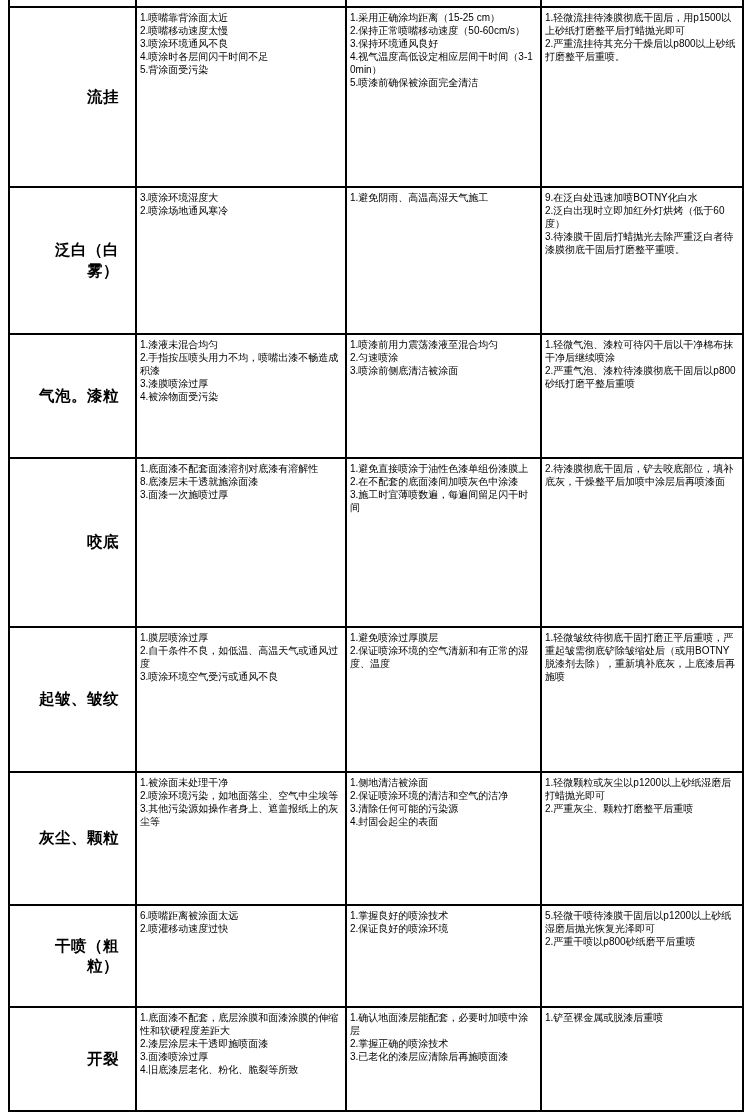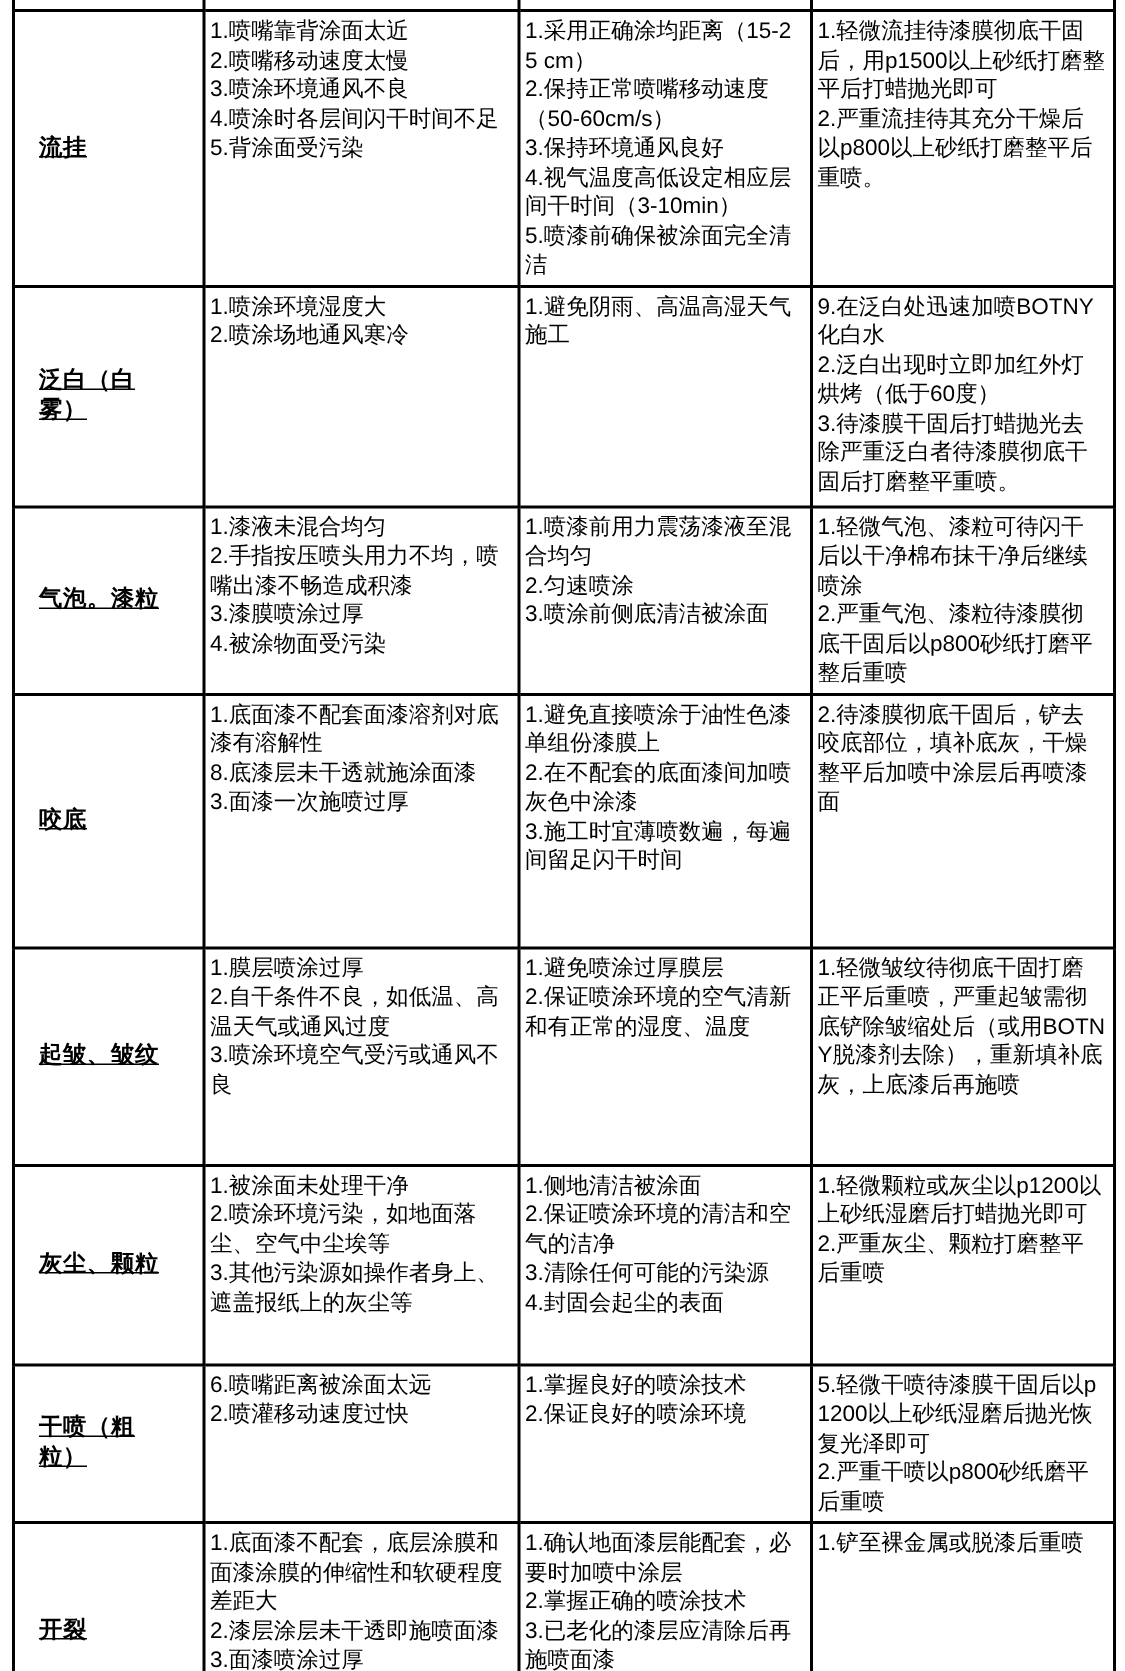--- a/index.html
+++ b/index.html
@@ -14,35 +14,34 @@
   table.defect-table {
     border-collapse: collapse;
     table-layout: fixed;
     width: 734px;
     margin: -4px 0 0 8px;
   }
   .defect-table td {
     border: 2px solid #000000;
     vertical-align: top;
     padding: 3px 5px 3px 3px;
-    font-size: 15px;
+    font-size: 10px;
     line-height: 1.3;
     white-space: pre-line;
     word-break: break-all;
     overflow: hidden;
   }
   .defect-table td.defect {
     font-weight: 700;
     font-size: 15.5px;
     letter-spacing: 0.5px;
-    text-align: left;
+    text-align: right;
     vertical-align: middle;
     white-space: normal;
     padding: 16px;
-    text-decoration: underline;
   }
   tr.row-partial td { height: 8px; padding: 0; }
   tr.row-1 { height: 180px; }
   tr.row-2 { height: 147px; }
   tr.row-3 { height: 124px; }
   tr.row-4 { height: 169px; }
   tr.row-5 { height: 145px; }
   tr.row-6 { height: 133px; }
   tr.row-7 { height: 102px; }
   tr.row-8 { height: 104px; }
@@ -76,21 +75,21 @@
 2.保持正常喷嘴移动速度（50-60cm/s）
 3.保持环境通风良好
 4.视气温度高低设定相应层间干时间（3-10min）
 5.喷漆前确保被涂面完全清洁</td>
       <td>1.轻微流挂待漆膜彻底干固后，用p1500以上砂纸打磨整平后打蜡抛光即可
 2.严重流挂待其充分干燥后以p800以上砂纸打磨整平后重喷。</td>
     </tr>
 
     <tr class="row-2">
       <td class="defect">泛白（白雾）</td>
-      <td>1.喷涂环境湿度大
+      <td>3.喷涂环境湿度大
 2.喷涂场地通风寒冷</td>
       <td>1.避免阴雨、高温高湿天气施工</td>
       <td>9.在泛白处迅速加喷BOTNY化白水
 2.泛白出现时立即加红外灯烘烤（低于60度）
 3.待漆膜干固后打蜡抛光去除严重泛白者待漆膜彻底干固后打磨整平重喷。</td>
     </tr>
 
     <tr class="row-3">
       <td class="defect">气泡。漆粒</td>
       <td>1.漆液未混合均匀

